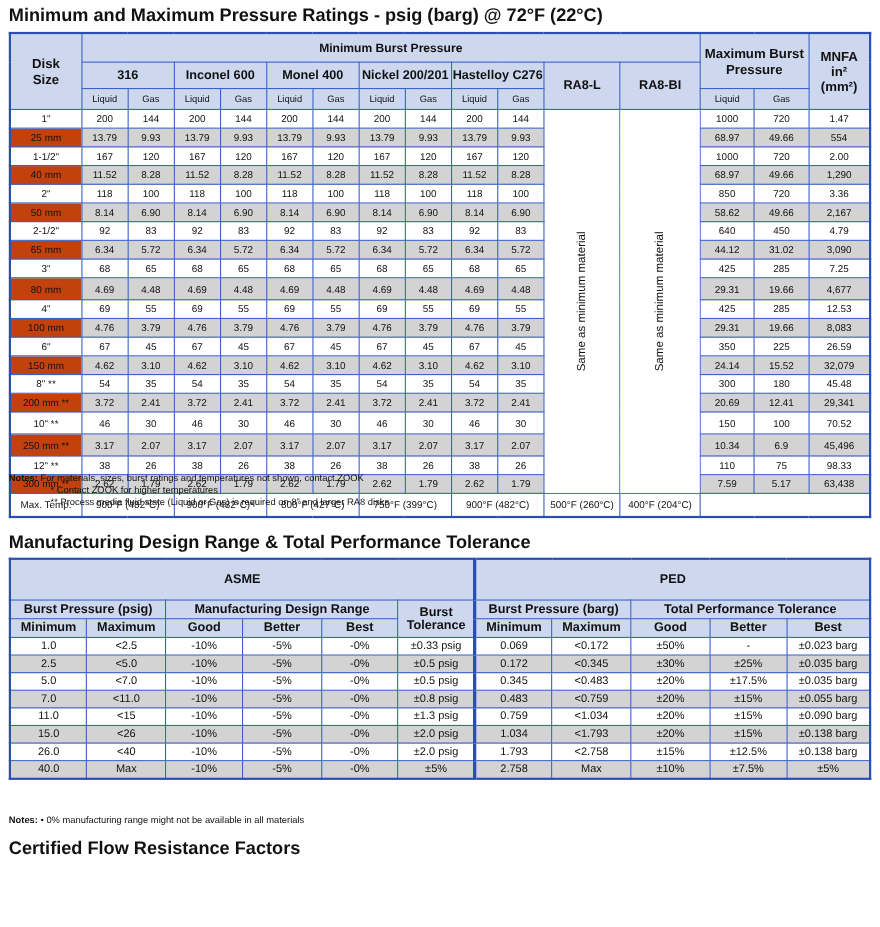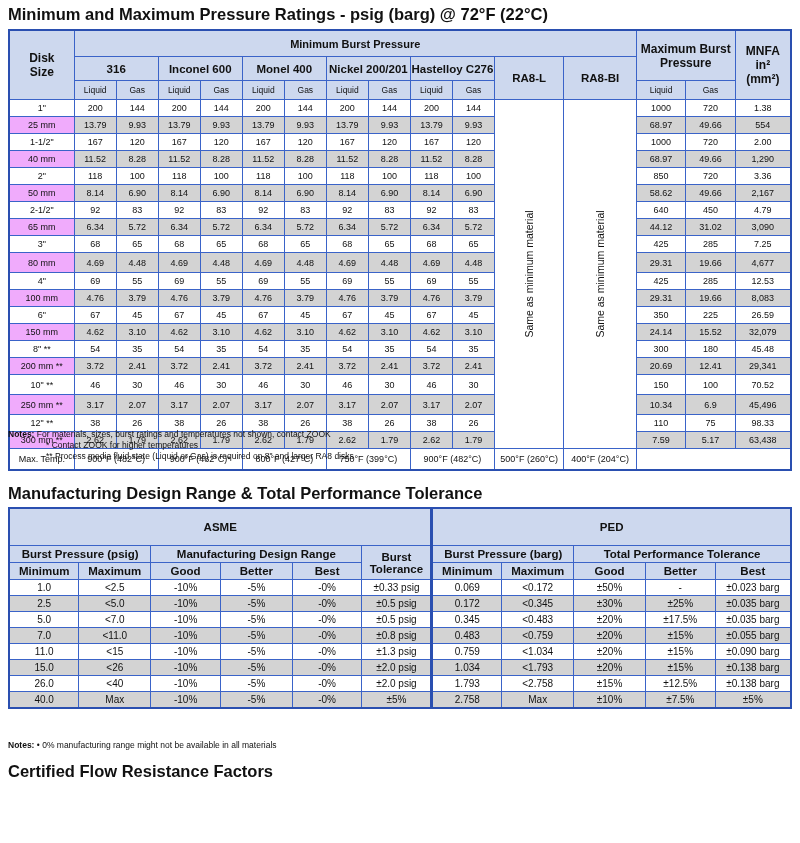--- a/index.html
+++ b/index.html
@@ -6,21 +6,21 @@
   body { width:800px; height:843px; position:relative; font-family:"Liberation Sans", sans-serif; color:#111; overflow:hidden; }
   h2 { font-family:"Liberation Sans", sans-serif; font-weight:bold; font-size:16.5px; margin:0; position:absolute; left:8px; color:#111; }
   table { border-collapse:collapse; position:absolute; font-family:"Liberation Sans", sans-serif; }
   .outer { border:2px solid #2a4fb0; }
   td, th { border:1px solid #3a63c8; text-align:center; padding:0; }
   th { background:#cdd8ee; font-weight:bold; color:#111; }
   .t1 td { font-size:9px; height:16px; }
   .t1 tr.tall td { height:19px; }
   .shade td.v { background:#d3d3d3; }
   .t1 td.size { background:#fff; }
-  .shade td.size { background:#f0abfc; }
+  .shade td.size { background:#c2410c; }
   .t1 th.h1 { font-size:11px; height:25px; }
   .t1 th.h2 { font-size:11.5px; height:23px; }
   .t1 th.h3 { font-size:8.5px; font-weight:normal; height:18px; }
   .t1 th.big { font-size:12px; }
   .vert { background:#fff; position:relative; }
   .vert span { position:absolute; left:50%; top:50%; transform:translate(-50%,-50%) rotate(-90deg); white-space:nowrap; font-size:10.5px; }
   .notes { position:absolute; left:8px; font-size:8.5px; line-height:11px; }
   .notes b { font-weight:bold; }
   .t2 td { font-size:10px; height:15px; }
   .t2 th.h1 { font-size:11.5px; height:36px; }
@@ -109,21 +109,21 @@
         <td class="v">200</td>
         <td class="v">144</td>
         <td rowspan="20" class="vert">
           <span>Same as minimum material</span>
         </td>
         <td rowspan="20" class="vert">
           <span>Same as minimum material</span>
         </td>
         <td class="v">1000</td>
         <td class="v">720</td>
-        <td class="v">1.38</td>
+        <td class="v">1.47</td>
       </tr>
       <tr class="shade">
         <td class="size">25 mm</td>
         <td class="v">13.79</td>
         <td class="v">9.93</td>
         <td class="v">13.79</td>
         <td class="v">9.93</td>
         <td class="v">13.79</td>
         <td class="v">9.93</td>
         <td class="v">13.79</td>

